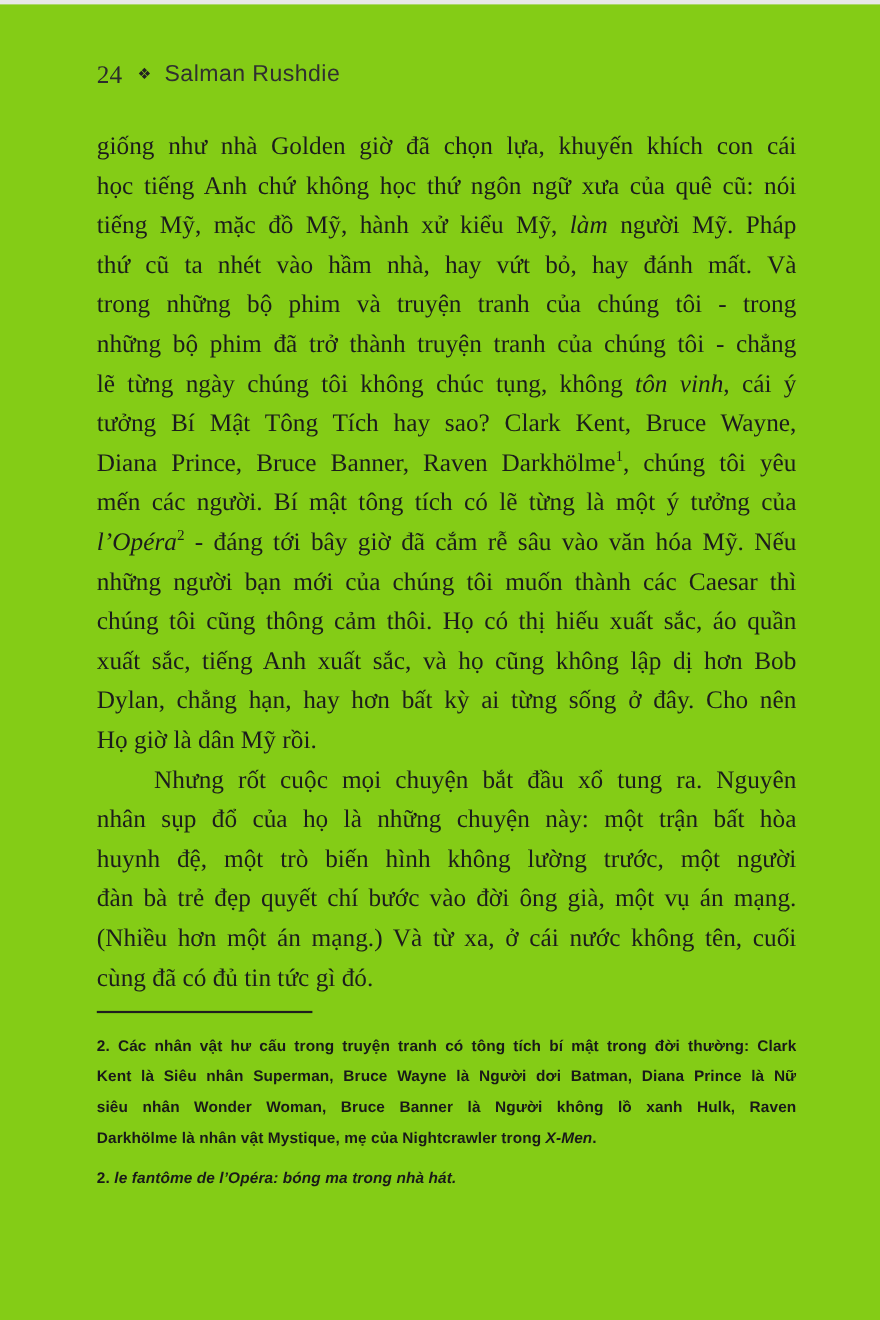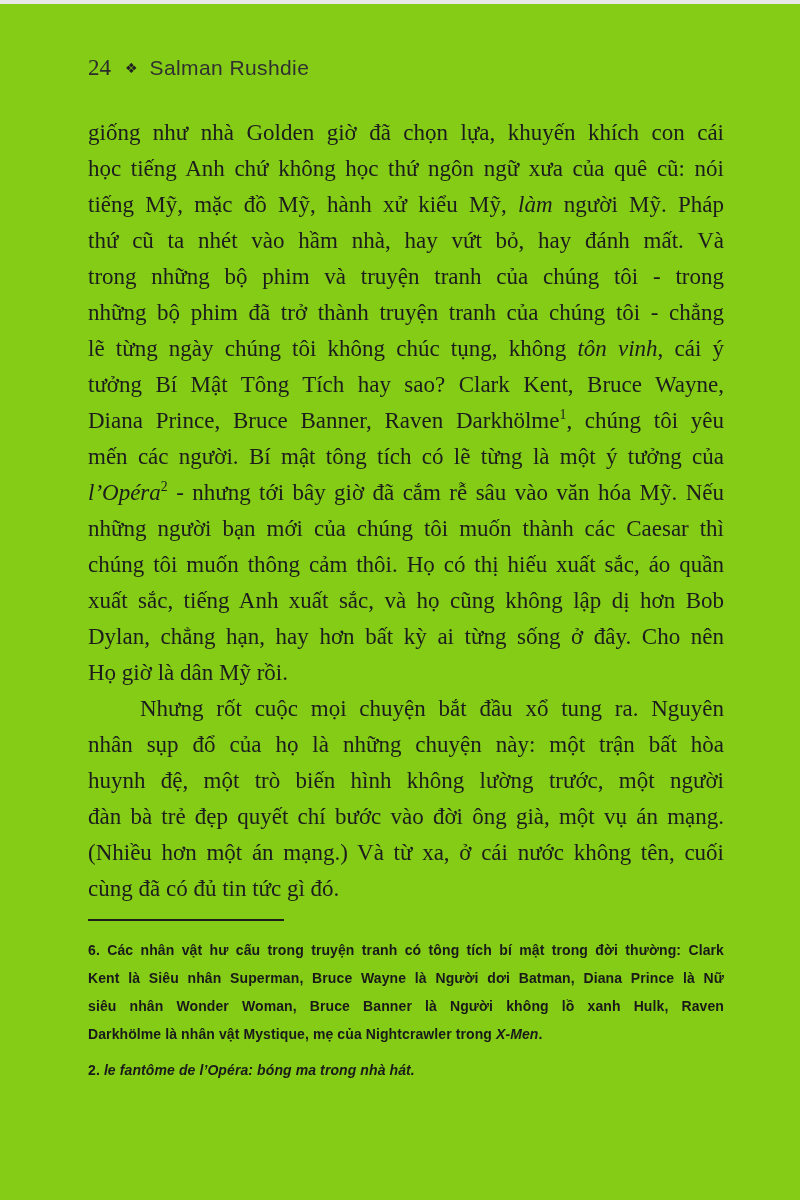--- a/index.html
+++ b/index.html
@@ -79,42 +79,42 @@
         <div class="line"><span>giống như nhà Golden giờ đã chọn lựa, khuyến khích con cái</span></div>
         <div class="line"><span>học tiếng Anh chứ không học thứ ngôn ngữ xưa của quê cũ: nói</span></div>
         <div class="line"><span>tiếng Mỹ, mặc đồ Mỹ, hành xử kiểu Mỹ, </span><span class="it">làm</span><span> người Mỹ. Pháp</span></div>
         <div class="line"><span>thứ cũ ta nhét vào hầm nhà, hay vứt bỏ, hay đánh mất. Và</span></div>
         <div class="line"><span>trong những bộ phim và truyện tranh của chúng tôi - trong</span></div>
         <div class="line"><span>những bộ phim đã trở thành truyện tranh của chúng tôi - chẳng</span></div>
         <div class="line"><span>lẽ từng ngày chúng tôi không chúc tụng, không </span><span class="it">tôn vinh</span><span>, cái ý</span></div>
         <div class="line"><span>tưởng Bí Mật Tông Tích hay sao? Clark Kent, Bruce Wayne,</span></div>
         <div class="line"><span>Diana Prince, Bruce Banner, Raven Darkhölme</span><sup>1</sup><span>, chúng tôi yêu</span></div>
         <div class="line"><span>mến các người. Bí mật tông tích có lẽ từng là một ý tưởng của</span></div>
-        <div class="line"><span class="it">l’Opéra</span><sup>2</sup><span> - nhưng tới bây giờ đã cắm rễ sâu vào văn hóa Mỹ. Nếu</span></div>
+        <div class="line"><span class="it">l’Opéra</span><sup>2</sup><span> - đáng tới bây giờ đã cắm rễ sâu vào văn hóa Mỹ. Nếu</span></div>
         <div class="line"><span>những người bạn mới của chúng tôi muốn thành các Caesar thì</span></div>
-        <div class="line"><span>chúng tôi muốn thông cảm thôi. Họ có thị hiếu xuất sắc, áo quần</span></div>
+        <div class="line"><span>chúng tôi cũng thông cảm thôi. Họ có thị hiếu xuất sắc, áo quần</span></div>
         <div class="line"><span>xuất sắc, tiếng Anh xuất sắc, và họ cũng không lập dị hơn Bob</span></div>
         <div class="line"><span>Dylan, chẳng hạn, hay hơn bất kỳ ai từng sống ở đây. Cho nên</span></div>
         <div class="line noj"><span>Họ giờ là dân Mỹ rồi.</span></div>
       </div>
       <div>
         <div class="line indent"><span>Nhưng rốt cuộc mọi chuyện bắt đầu xổ tung ra. Nguyên</span></div>
         <div class="line"><span>nhân sụp đổ của họ là những chuyện này: một trận bất hòa</span></div>
         <div class="line"><span>huynh đệ, một trò biến hình không lường trước, một người</span></div>
         <div class="line"><span>đàn bà trẻ đẹp quyết chí bước vào đời ông già, một vụ án mạng.</span></div>
         <div class="line"><span>(Nhiều hơn một án mạng.) Và từ xa, ở cái nước không tên, cuối</span></div>
         <div class="line noj"><span>cùng đã có đủ tin tức gì đó.</span></div>
       </div>
     </div>
 
   <hr class="separator">
 
   <div class="footnotes" id="footnotes">
       <div class="fn-para">
-        <div class="fn-line"><span>6. Các nhân vật hư cấu trong truyện tranh có tông tích bí mật trong đời thường: Clark</span></div>
+        <div class="fn-line"><span>2. Các nhân vật hư cấu trong truyện tranh có tông tích bí mật trong đời thường: Clark</span></div>
         <div class="fn-line"><span>Kent là Siêu nhân Superman, Bruce Wayne là Người dơi Batman, Diana Prince là Nữ</span></div>
         <div class="fn-line"><span>siêu nhân Wonder Woman, Bruce Banner là Người không lồ xanh Hulk, Raven</span></div>
         <div class="fn-line noj"><span>Darkhölme là nhân vật Mystique, mẹ của Nightcrawler trong </span><span class="it">X-Men</span><span>.</span></div>
       </div>
       <div class="fn-para">
         <div class="fn-line noj"><span>2. </span><span class="it">le fantôme de l’Opéra: bóng ma trong nhà hát.</span></div>
       </div>
     </div>
 
 </div>

